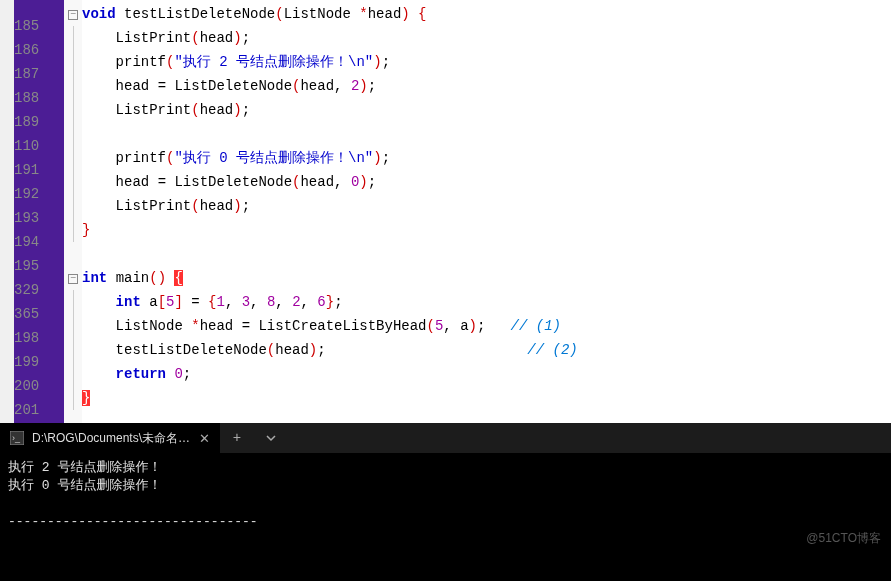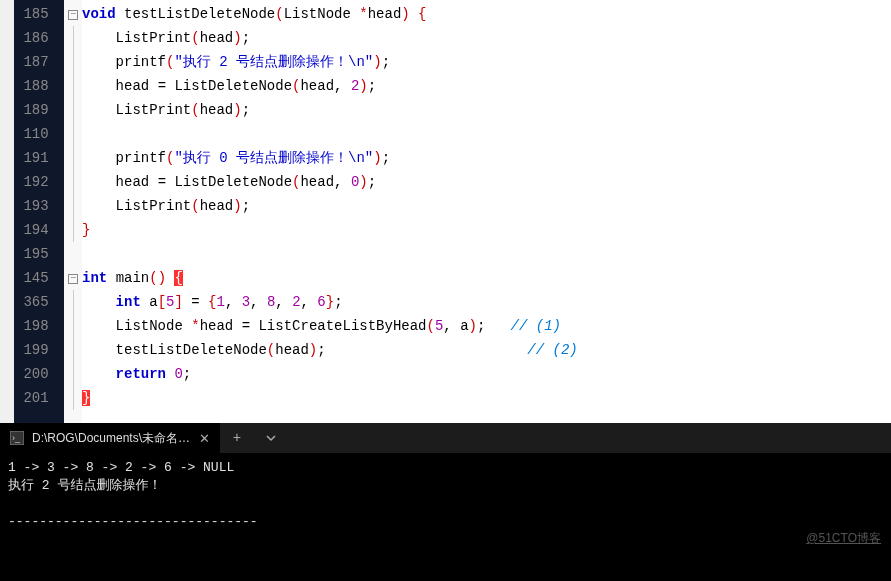--- a/index.html
+++ b/index.html
@@ -17,25 +17,25 @@
     display: flex;
     height: 424px;
     background: #fff;
   }
   .left-margin {
     width: 14px;
     background: #f0f0f0;
   }
   .gutter {
     width: 50px;
-    background: #0f172a;
-    text-align: center;
+    background: #4c1d95;
+    text-align: left;
     color: #888;
     font-size: 14px;
-    padding-top: 2px;
+    padding-top: 14px;
     user-select: none;
   }
   .gutter div { height: 24px; line-height: 24px; padding-right: 6px; }
   .fold-col {
     width: 18px;
     background: #f8f8f8;
     position: relative;
     padding-top: 2px;
   }
   .fold-col div { height: 24px; line-height: 24px; text-align: center; color: #888; font-size: 11px; }
@@ -113,41 +113,40 @@
     font-family: Consolas, "Courier New", monospace;
     color: #e0e0e0;
   }
   .watermark {
     position: absolute;
     right: 10px;
     bottom: 34px;
     color: #555;
     font-size: 12px;
     font-family: "Microsoft YaHei", sans-serif;
-    text-decoration: underline;
   }
 </style>
 </head>
 <body>
 
 <div class="editor-area">
   <div class="left-margin"></div>
   <div class="gutter" id="gutter">
       <div>185</div>
       <div>186</div>
       <div>187</div>
       <div>188</div>
       <div>189</div>
       <div>110</div>
       <div>191</div>
       <div>192</div>
       <div>193</div>
       <div>194</div>
       <div>195</div>
-      <div>145</div>
+      <div>329</div>
       <div>365</div>
       <div>198</div>
       <div>199</div>
       <div>200</div>
       <div>201</div>
     </div>
   <div class="fold-col" id="foldcol">
       <div><span class="fold-minus">−</span></div>
       <div><span class="fold-line"></span></div>
       <div><span class="fold-line"></span></div>
@@ -181,16 +180,16 @@
       <span class="title">D:\ROG\Documents\未命名1.e</span>
       <span class="tab-close">✕</span>
     </div>
     <div class="tab-add">+</div>
     <div class="tab-dd">
       <svg width="10" height="10" viewBox="0 0 10 10">
           <path d="M1 3 L5 7 L9 3" stroke="#aaa" stroke-width="1.5" fill="none"></path>
         </svg>
     </div>
   </div>
-  <div class="terminal-body" id="termbody"><div>1 -&gt; 3 -&gt; 8 -&gt; 2 -&gt; 6 -&gt; NULL</div><div>执行 2 号结点删除操作！</div><div>&nbsp;</div><div>--------------------------------</div></div>
+  <div class="terminal-body" id="termbody"><div>执行 2 号结点删除操作！</div><div>执行 0 号结点删除操作！</div><div>&nbsp;</div><div>--------------------------------</div></div>
 </div>
 
 <div class="watermark">@51CTO博客</div>
 
 </body></html>

